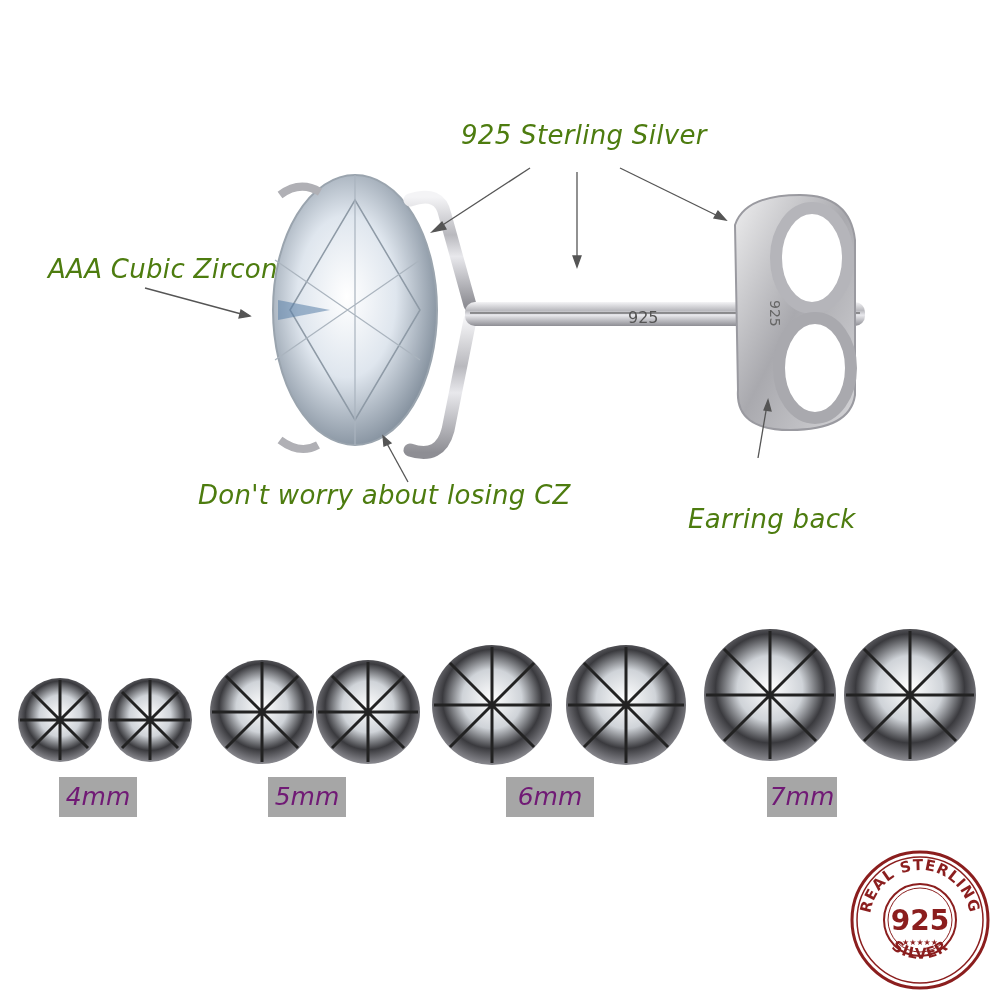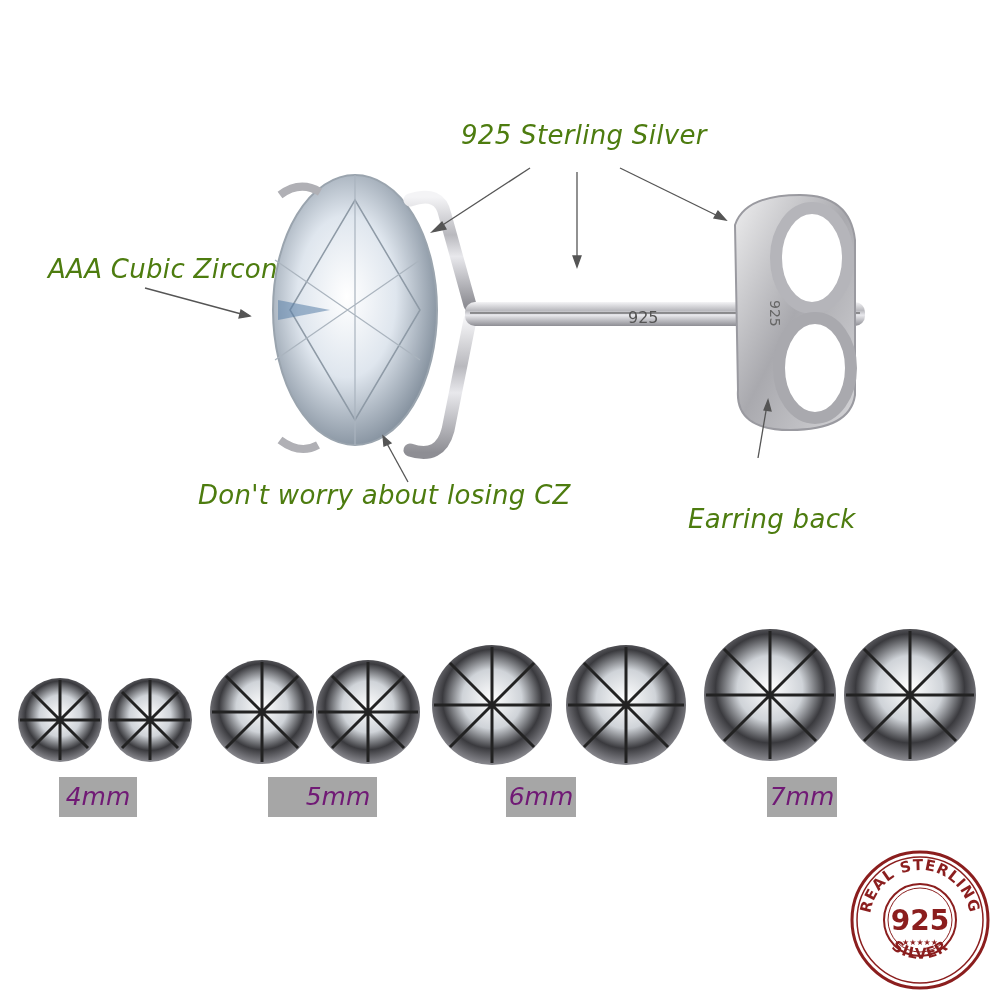--- a/index.html
+++ b/index.html
@@ -113,22 +113,22 @@
       <circle cx="770" cy="695" r="66" fill="url(#cz)"></circle>
       <path d="M770 631 L770 759 M706 695 L834 695 M724 649 L816 741 M816 649 L724 741" stroke="#222" stroke-width="3"></path>
     </g>
   <g>
       <circle cx="910" cy="695" r="66" fill="url(#cz)"></circle>
       <path d="M910 631 L910 759 M846 695 L974 695 M864 649 L956 741 M956 649 L864 741" stroke="#222" stroke-width="3"></path>
     </g>
 </svg>
 
 <div class="size-label" style="left:59px; top:777px; width:78px;">4mm</div>
-<div class="size-label" style="left:268px; top:777px; width:78px;padding-left:31px;">5mm</div>
-<div class="size-label" style="left:506px; top:777px; width:70px;font-style:italic;">6mm</div>
+<div class="size-label" style="left:268px; top:777px; width:78px;">5mm</div>
+<div class="size-label" style="left:506px; top:777px; width:88px;font-style:italic;">6mm</div>
 <div class="size-label" style="left:767px; top:777px; width:70px;">7mm</div>
 
 <svg class="badge" viewBox="0 0 144 144">
   <defs>
     <path id="arcTop" d="M22 72 A50 50 0 0 1 122 72"></path>
     <path id="arcBot" d="M30 80 A44 44 0 0 0 114 80"></path>
   </defs>
   <circle cx="72" cy="72" r="68" fill="none" stroke="#8b1e1e" stroke-width="3"></circle>
   <circle cx="72" cy="72" r="63" fill="none" stroke="#8b1e1e" stroke-width="1.5"></circle>
   <circle cx="72" cy="72" r="36" fill="none" stroke="#8b1e1e" stroke-width="2"></circle>

